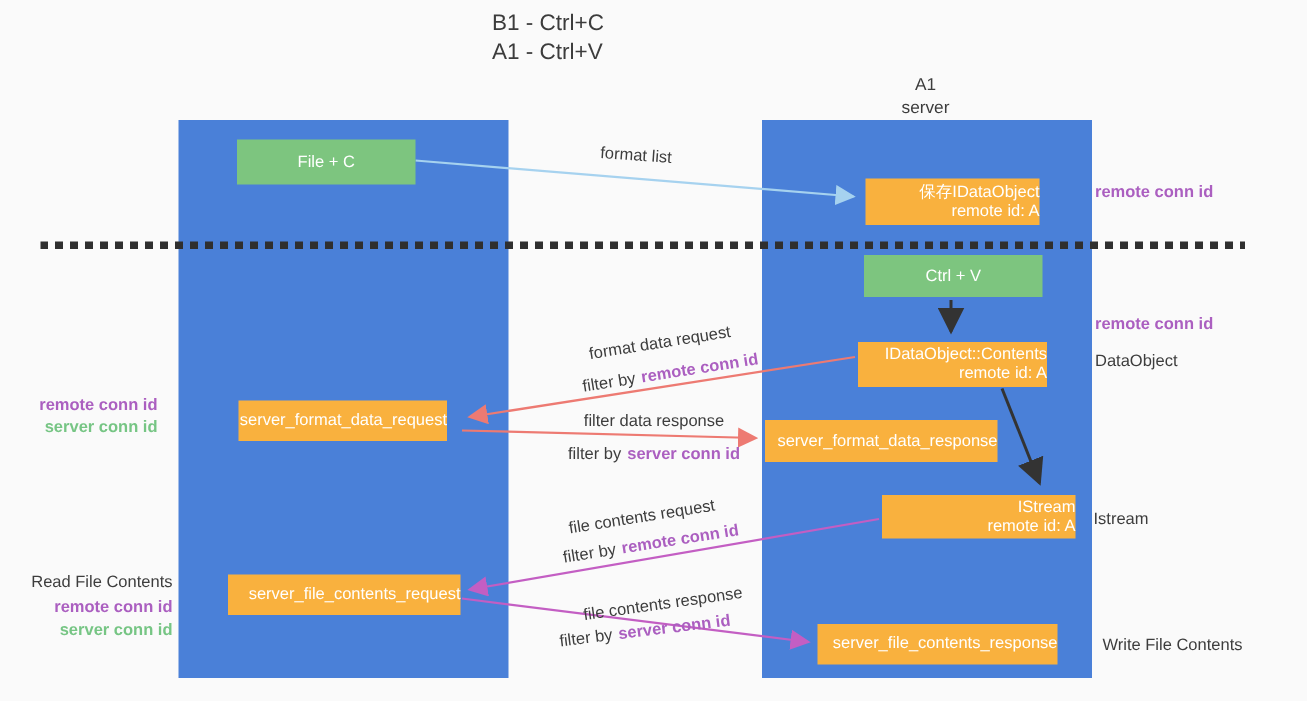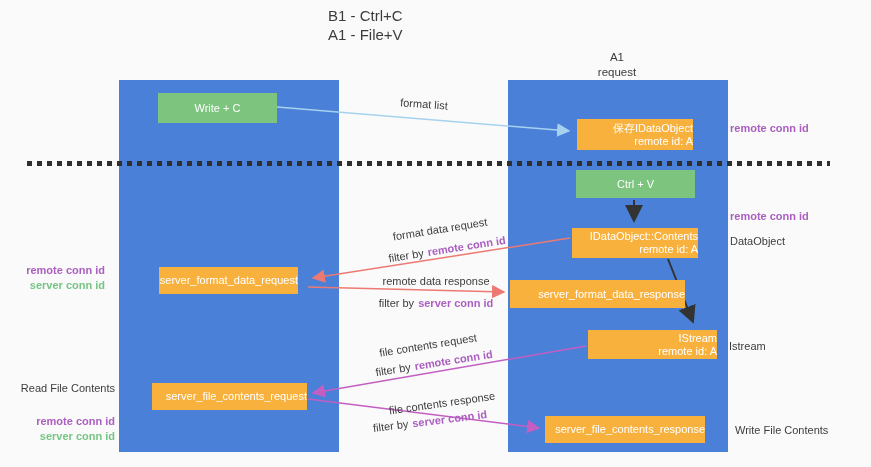--- a/index.html
+++ b/index.html
@@ -34,26 +34,26 @@
   .side-group{position:absolute;text-align:right;font-size:11px;line-height:15px;white-space:nowrap;}
   svg.overlay{position:absolute;left:0;top:0;width:871px;height:467px;pointer-events:none;}
 </style>
 </head>
 <body>
 
 <div class="canvas">
 
   <div class="abs title">
     <div>B1 - Ctrl+C</div>
-    <div>A1 - File+V</div>
+    <div>A1 - Ctrl+V</div>
   </div>
 
   <div class="abs col-header" style="left:557px;">
     <div>A1</div>
-    <div>request</div>
+    <div>server</div>
   </div>
 
   <div class="abs lane" style="left:119px;"></div>
   <div class="abs lane" style="left:508px;"></div>
 
   <div class="abs dashed"></div>
 
   <svg class="overlay">
     <defs>
       <marker id="m-blue" markerWidth="9" markerHeight="9" refX="8" refY="4.5" orient="auto">
@@ -72,42 +72,42 @@
     <line x1="277" y1="107" x2="569" y2="131" stroke="#a6d2ef" stroke-width="1.5" marker-end="url(#m-blue)"></line>
     <line x1="634" y1="200" x2="634" y2="221" stroke="#333333" stroke-width="2" marker-end="url(#m-black)"></line>
     <line x1="668" y1="259" x2="693" y2="322" stroke="#333333" stroke-width="2" marker-end="url(#m-black)"></line>
     <line x1="570" y1="238" x2="313" y2="278" stroke="#ed7a72" stroke-width="1.5" marker-end="url(#m-salmon)"></line>
     <line x1="308" y1="287" x2="504" y2="292" stroke="#ed7a72" stroke-width="1.5" marker-end="url(#m-salmon)"></line>
     <line x1="586" y1="346" x2="313" y2="393" stroke="#c35ec3" stroke-width="1.5" marker-end="url(#m-magenta)"></line>
     <line x1="308" y1="399" x2="539" y2="428" stroke="#c35ec3" stroke-width="1.5" marker-end="url(#m-magenta)"></line>
   </svg>
 
   <div class="abs node green" style="left:158px;top:93px;width:119px;height:30px;">
-    <span>Write + C</span>
+    <span>File + C</span>
   </div>
 
   <div class="abs node orange" style="left:577px;top:119px;width:116px;height:31px;">
     <span>保存IDataObject</span>
     <span>remote id: A</span>
   </div>
 
   <div class="abs node green" style="left:576px;top:170px;width:119px;height:28px;">
     <span>Ctrl + V</span>
   </div>
 
   <div class="abs node orange" style="left:572px;top:228px;width:126px;height:30px;">
     <span>IDataObject::Contents</span>
     <span>remote id: A</span>
   </div>
 
   <div class="abs node orange" style="left:159px;top:267px;width:139px;height:27px;">
     <span>server_format_data_request</span>
   </div>
 
-  <div class="abs node orange" style="left:510px;top:280px;width:155px;height:28px;padding-left:20px;">
+  <div class="abs node orange" style="left:510px;top:280px;width:155px;height:28px;">
     <span>server_format_data_response</span>
   </div>
 
   <div class="abs node orange" style="left:588px;top:330px;width:129px;height:29px;">
     <span>IStream</span>
     <span>remote id: A</span>
   </div>
 
   <div class="abs node orange" style="left:152px;top:383px;width:155px;height:27px;">
     <span>server_file_contents_request</span>
@@ -122,21 +122,21 @@
   </div>
 
   <div class="elabel" style="left:440px;top:229px;--rot:-9deg;">
     <span>format data request</span>
   </div>
   <div class="elabel" style="left:447px;top:249px;--rot:-9deg;">
     <span>filter by</span><span class="purple-t">remote conn id</span>
   </div>
 
   <div class="elabel" style="left:436px;top:281px;">
-    <span>remote data response</span>
+    <span>filter data response</span>
   </div>
   <div class="elabel" style="left:436px;top:303px;">
     <span>filter by</span><span class="purple-t">server conn id</span>
   </div>
 
   <div class="elabel" style="left:428px;top:345px;--rot:-9deg;">
     <span>file contents request</span>
   </div>
   <div class="elabel" style="left:434px;top:363px;--rot:-9deg;">
     <span>filter by</span><span class="purple-t">remote conn id</span>
@@ -148,21 +148,21 @@
   <div class="elabel" style="left:430px;top:421px;--rot:-7deg;">
     <span>filter by</span><span class="purple-t">server conn id</span>
   </div>
 
   <div class="side-group" style="left:15px;top:263px;width:90px;">
     <div class="purple-t">remote conn id</div>
     <div class="green-t">server conn id</div>
   </div>
 
   <div class="side-group" style="left:13px;top:381px;width:102px;">
-    <div style="margin-bottom:18px;text-align:right;">Read File Contents</div>
+    <div style="margin-bottom:2px;text-align:right;">Read File Contents</div>
     <div class="purple-t">remote conn id</div>
     <div class="green-t">server conn id</div>
   </div>
 
   <div class="side-label purple-t" style="left:730px;top:122px;">remote conn id</div>
   <div class="side-label purple-t" style="left:730px;top:210px;">remote conn id</div>
   <div class="side-label" style="left:730px;top:235px;">DataObject</div>
   <div class="side-label" style="left:729px;top:340px;">Istream</div>
   <div class="side-label" style="left:735px;top:424px;">Write File Contents</div>
 

